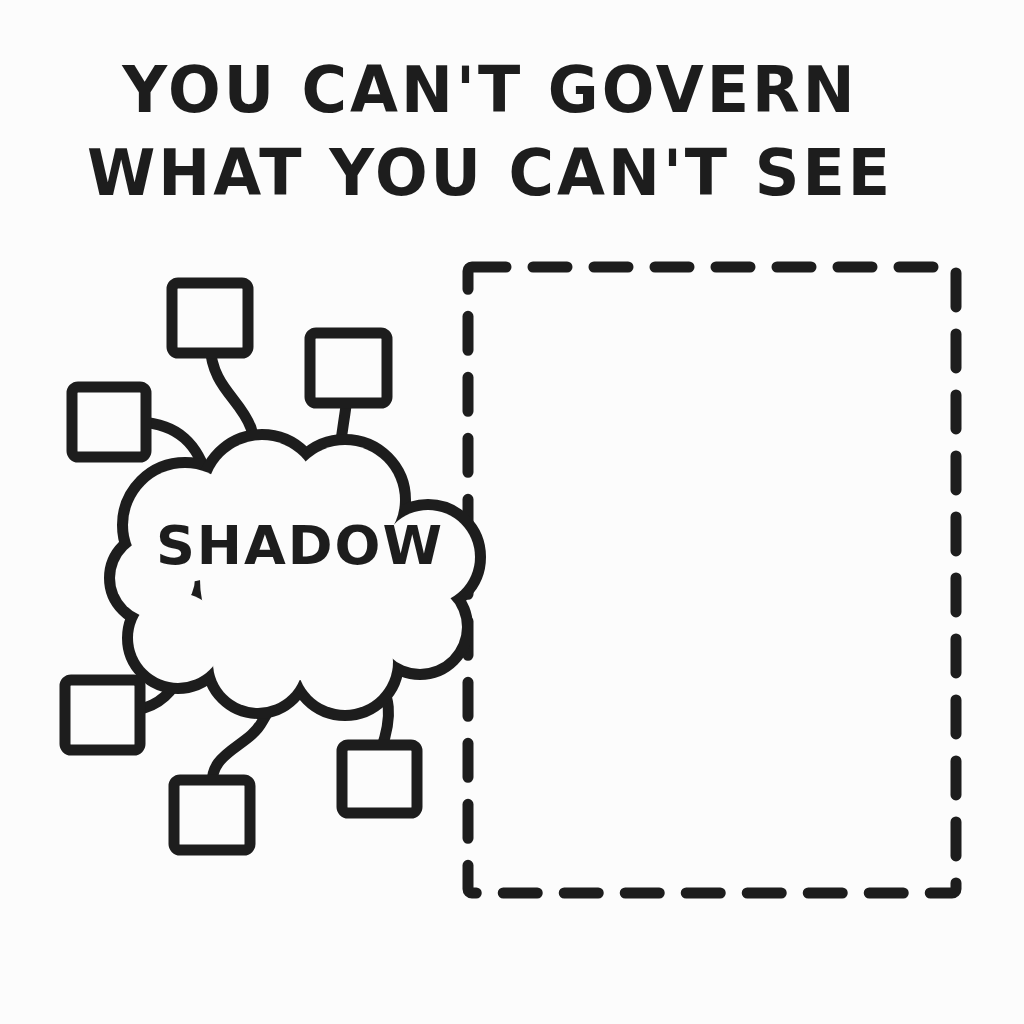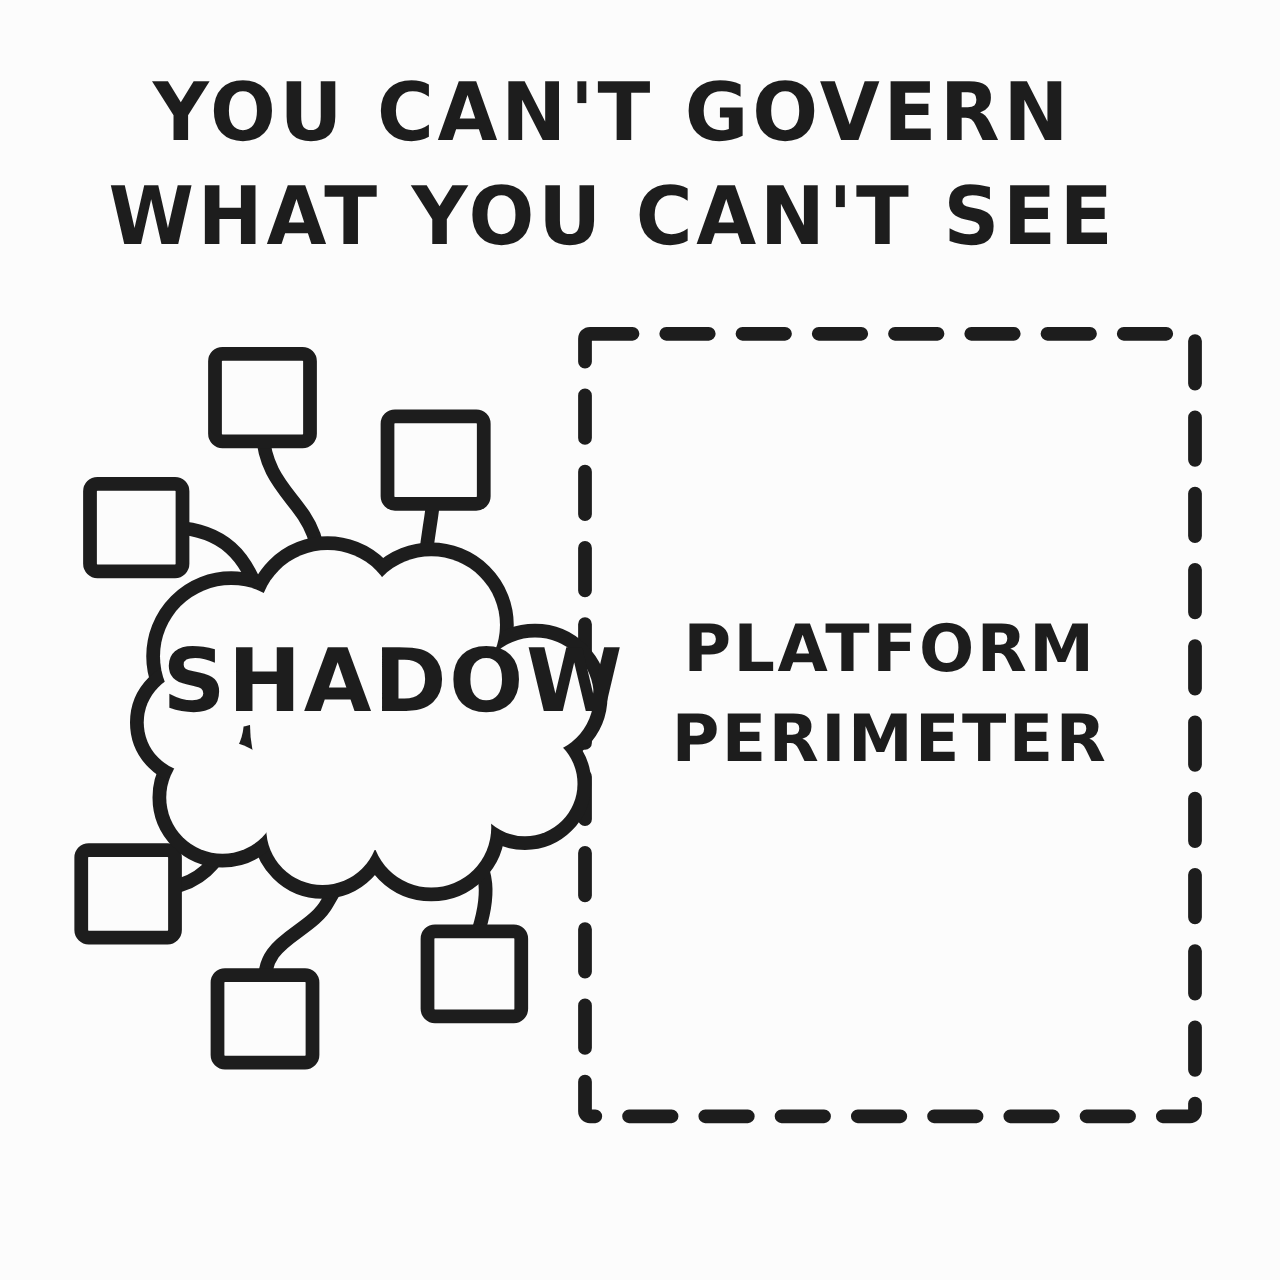--- a/index.html
+++ b/index.html
@@ -35,21 +35,21 @@
     transform: scaleY(1.04);
     white-space: nowrap;
   }
   .cloud-label {
     position: absolute;
     left: 130px; top: 512px;
     width: 340px;
     text-align: center;
     color: var(--ink);
     font-weight: bold;
-    font-size: 70px;
+    font-size: 54px;
     line-height: 67px;
     letter-spacing: 2px;
   }
   .perimeter-label {
     position: absolute;
     left: 468px; top: 484px;
     width: 488px;
     text-align: center;
     color: var(--ink);
     font-weight: bold;
@@ -113,18 +113,14 @@
 
   <div class="title">
     <div>YOU CAN'T GOVERN</div>
     <div>WHAT YOU CAN'T SEE</div>
   </div>
 
   <div class="cloud-label">
     <div>SHADOW</div>
   </div>
 
-  <div class="perimeter-label">
-    <div>PLATFORM</div>
-    <div>PERIMETER</div>
-  </div>
 
 </div>
 
 </body></html>

